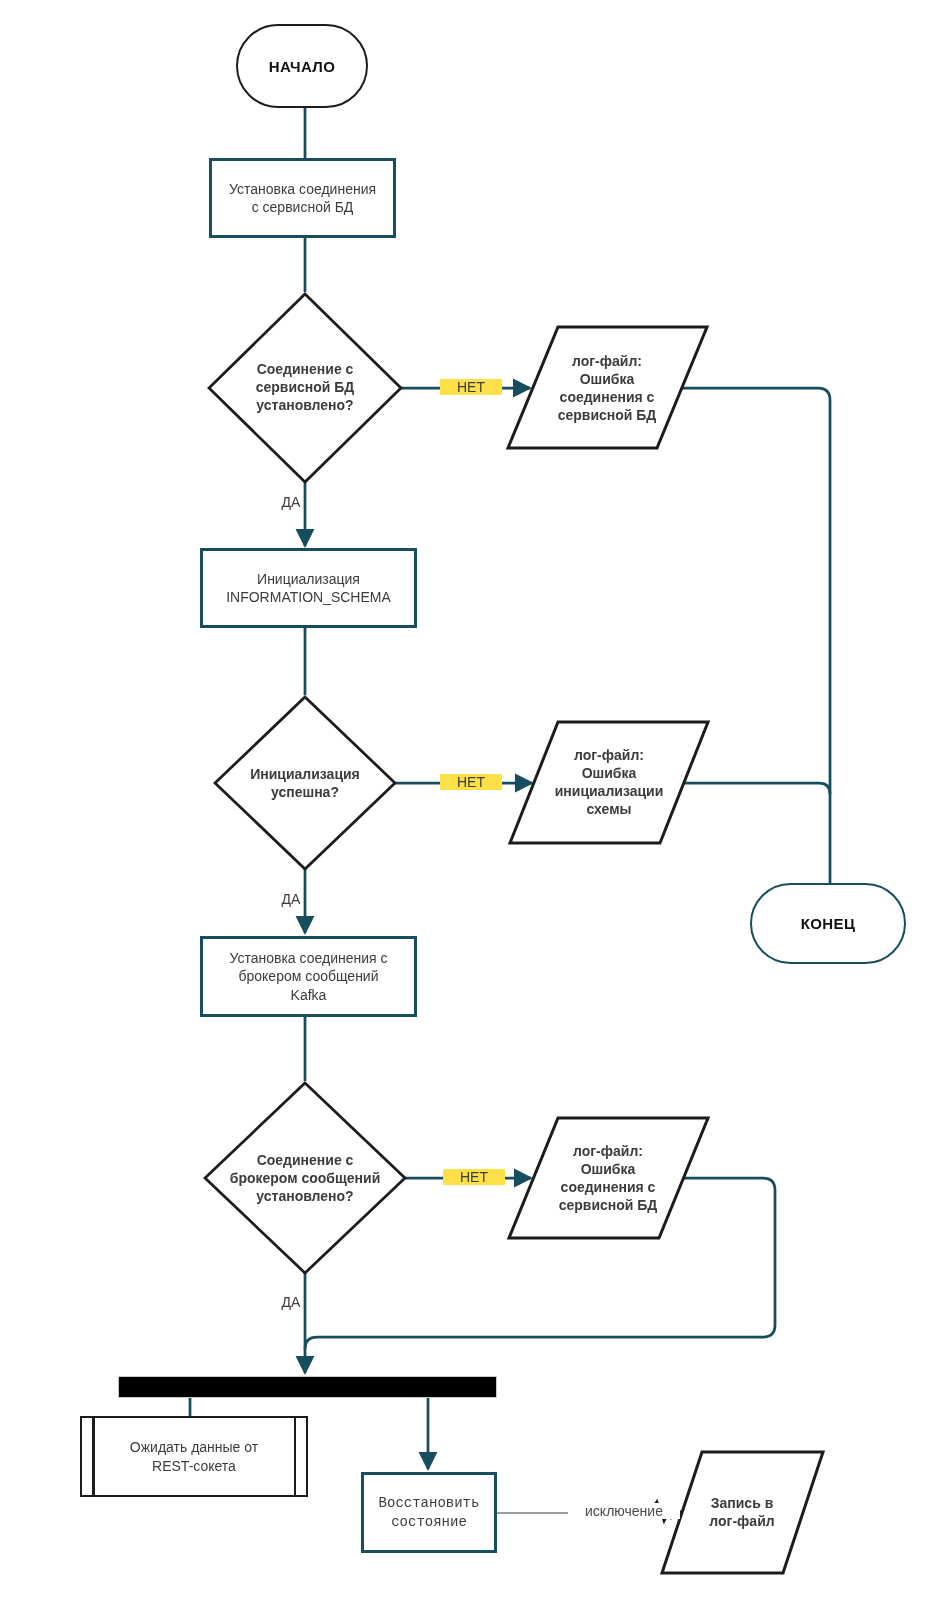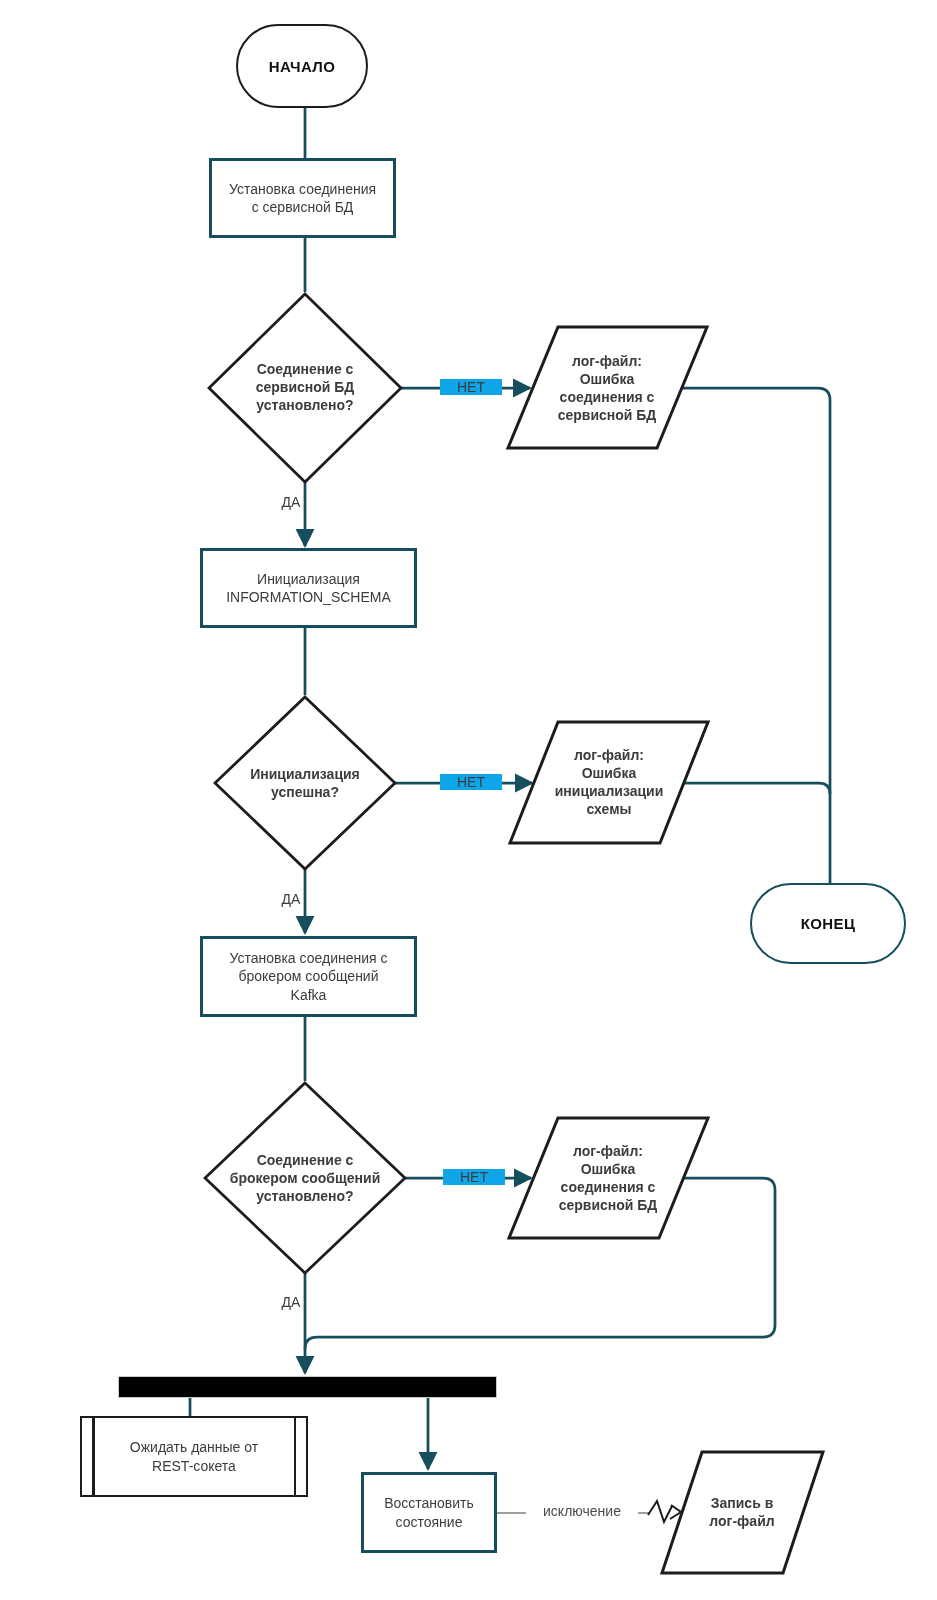--- a/index.html
+++ b/index.html
@@ -13,21 +13,21 @@
   .terminator.teal{border-color:#174E5E;}
   .process{border:3px solid #174E5E;font-size:14px;color:#3c3c3c;line-height:1.3;}
   .predef{border:2.5px solid #1c1c1c;font-size:14px;color:#3c3c3c;line-height:1.3;}
   .predef .sideline{position:absolute;top:0;bottom:0;width:2.5px;background:#1c1c1c;}
   .predef .sideline.l{left:10px;}
   .predef .sideline.r{right:10px;}
   .txt{white-space:pre-line;}
   .overlay-text{position:absolute;text-align:center;font-size:14px;color:#3c3c3c;
                 line-height:1.29;white-space:pre-line;font-weight:bold;}
   .edge-label{position:absolute;font-size:14px;color:#3c3c3c;text-align:center;}
-  .edge-label.boxed{background:#0ea5e9;padding:0 5px;}
+  .edge-label.boxed{background:#fde047;padding:0 5px;}
   .edge-label.gray{color:#4a4a4a;background:#ffffff;padding:0 6px;}
   .fork-bar{position:absolute;background:#000000;border:1px solid #c9c9c9;box-sizing:border-box;}
 </style>
 </head>
 <body>
 
 <div id="canvas">
 
   <svg id="edges" viewBox="0 0 937 1600" xmlns="http://www.w3.org/2000/svg">
     <defs>
@@ -118,29 +118,29 @@
 
   <div class="fork-bar" style="left:118px;top:1376px;width:379px;height:22px;"></div>
 
   <div class="shape predef" style="left:80px;top:1416px;width:228px;height:81px;">
     <span class="sideline l"></span>
     <span class="sideline r"></span>
     <span class="txt">Ожидать данные от
 REST-сокета</span>
   </div>
 
-  <div class="shape process" style="left:361px;top:1472px;width:136px;height:81px;">
+  <div class="shape process" style="left:361px;top:1472px;width:136px;height:81px;font-family:Liberation Mono, monospace;">
     <span class="txt">Восстановить
 состояние</span>
   </div>
 
   <div class="overlay-text" style="left:672px;top:1494px;width:140px;text-align:center;">Запись в
 лог-файл</div>
 
   <div class="edge-label boxed" style="left:440px;top:379px;width:52px;">НЕТ</div>
   <div class="edge-label boxed" style="left:440px;top:774px;width:52px;">НЕТ</div>
   <div class="edge-label boxed" style="left:443px;top:1169px;width:52px;">НЕТ</div>
   <div class="edge-label" style="left:278px;top:494px;width:26px;">ДА</div>
   <div class="edge-label" style="left:278px;top:891px;width:26px;">ДА</div>
   <div class="edge-label" style="left:278px;top:1294px;width:26px;">ДА</div>
-  <div class="edge-label gray" style="left:526px;top:1503px;width:100px;">исключение</div>
+  <div class="edge-label gray" style="left:568px;top:1503px;width:100px;">исключение</div>
 
 </div>
 
 </body></html>

